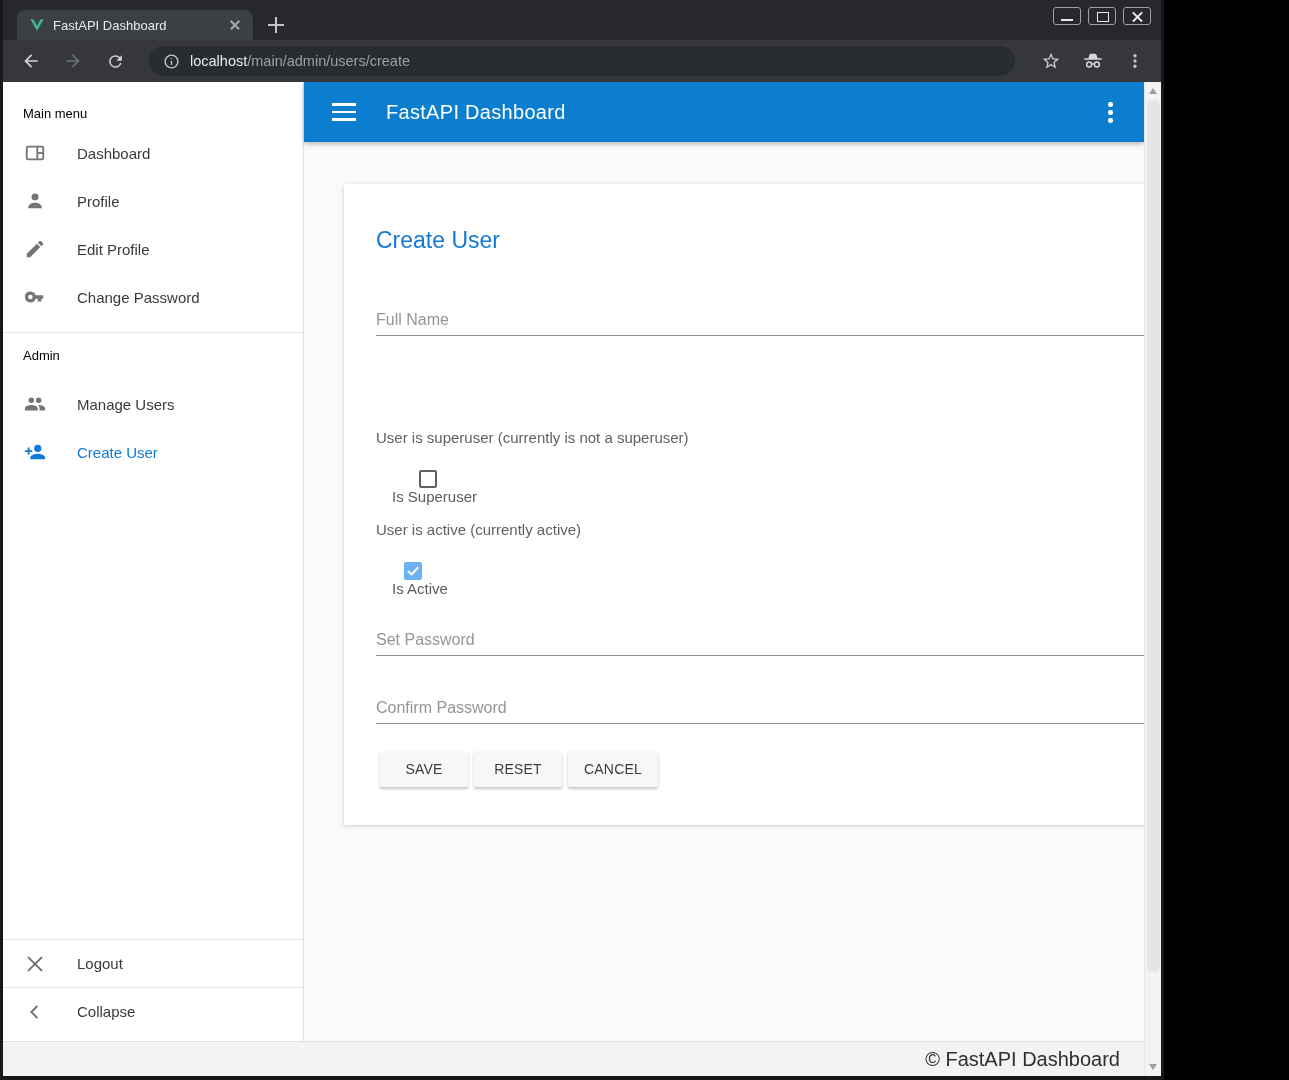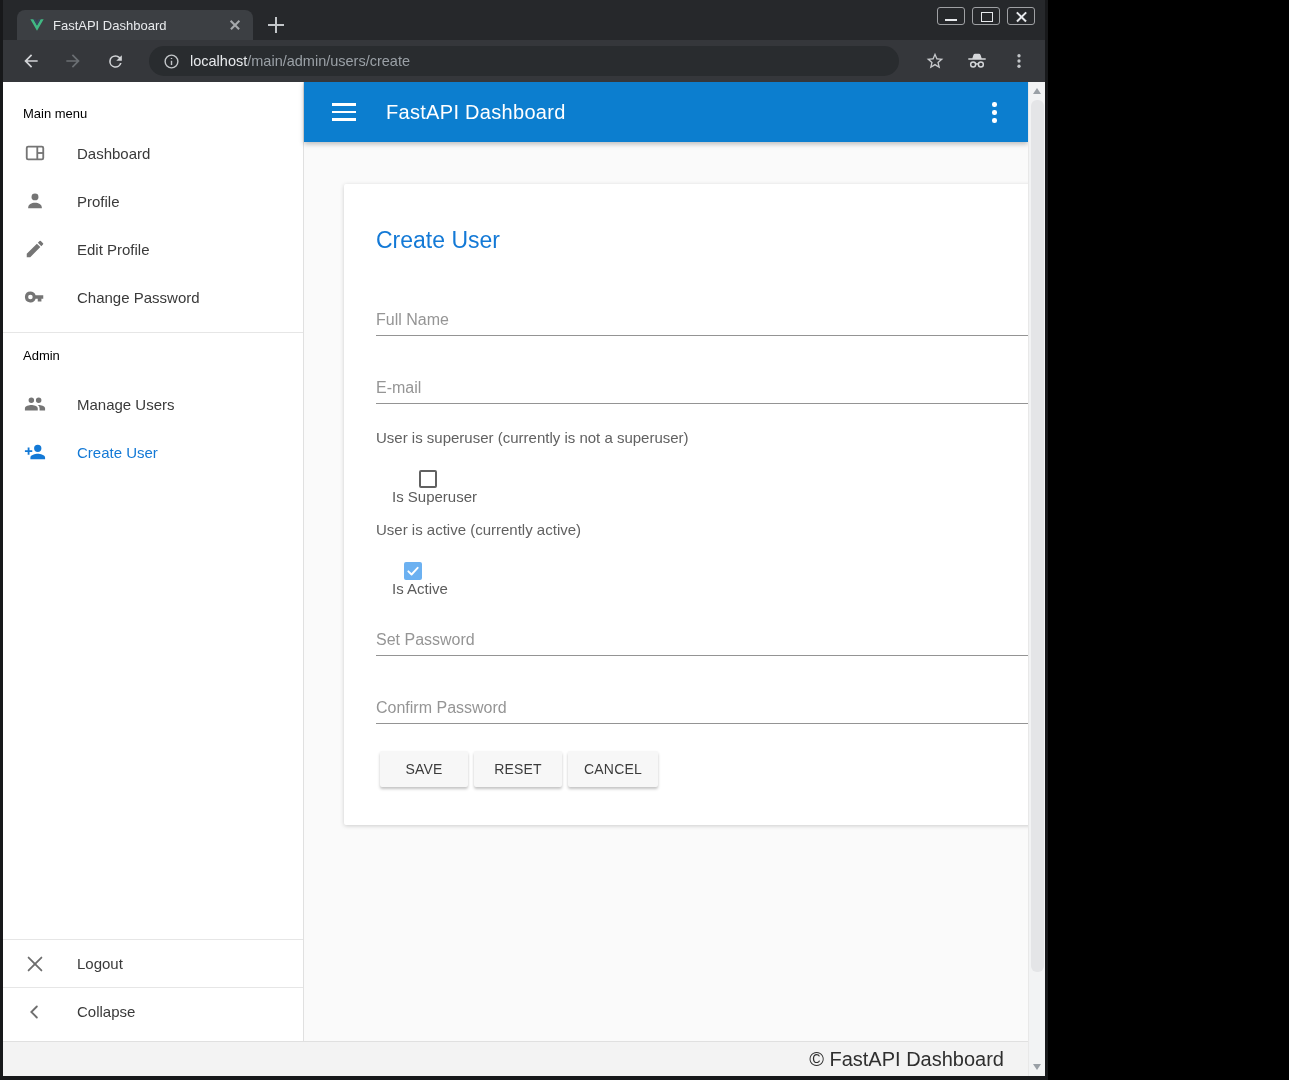--- a/index.html
+++ b/index.html
@@ -1,19 +1,19 @@
 <!DOCTYPE html>
 <html><head>
 <meta charset="utf-8">
 <style>
   * { margin:0; padding:0; box-sizing:border-box; }
   html,body { background:#000; }
   body { font-family:"Liberation Sans", sans-serif; }
   #window {
-    position:relative; width:1048px; height:1080px;
+    position:relative; width:1164px; height:1080px;
     background:#17181a; overflow:hidden;
   }
 
   
   .tabstrip {
     position:absolute; left:3px; right:3px; top:0; height:40px;
     background:#26282b;
   }
   .tab {
     position:absolute; left:14px; top:10px; width:236px; height:30px;
@@ -294,23 +294,20 @@
           <i></i>
         </div>
     </div>
 
     <div class="card">
       <div class="card-title">Create User</div>
 
       <div class="field f-fullname">
         <input type="text" placeholder="Full Name" style="">
       </div>
-      <div class="field f-email">
-        <input type="text" placeholder="E-mail" style="">
-      </div>
 
       <div class="hint hint-su">User is superuser (currently is not a superuser)</div>
       <div class="cb-row cb-su">
         <span class="cb-box">
           
         </span>
         <span class="cb-label">Is Superuser</span>
       </div>
 
       <div class="hint hint-act">User is active (currently active)</div>

